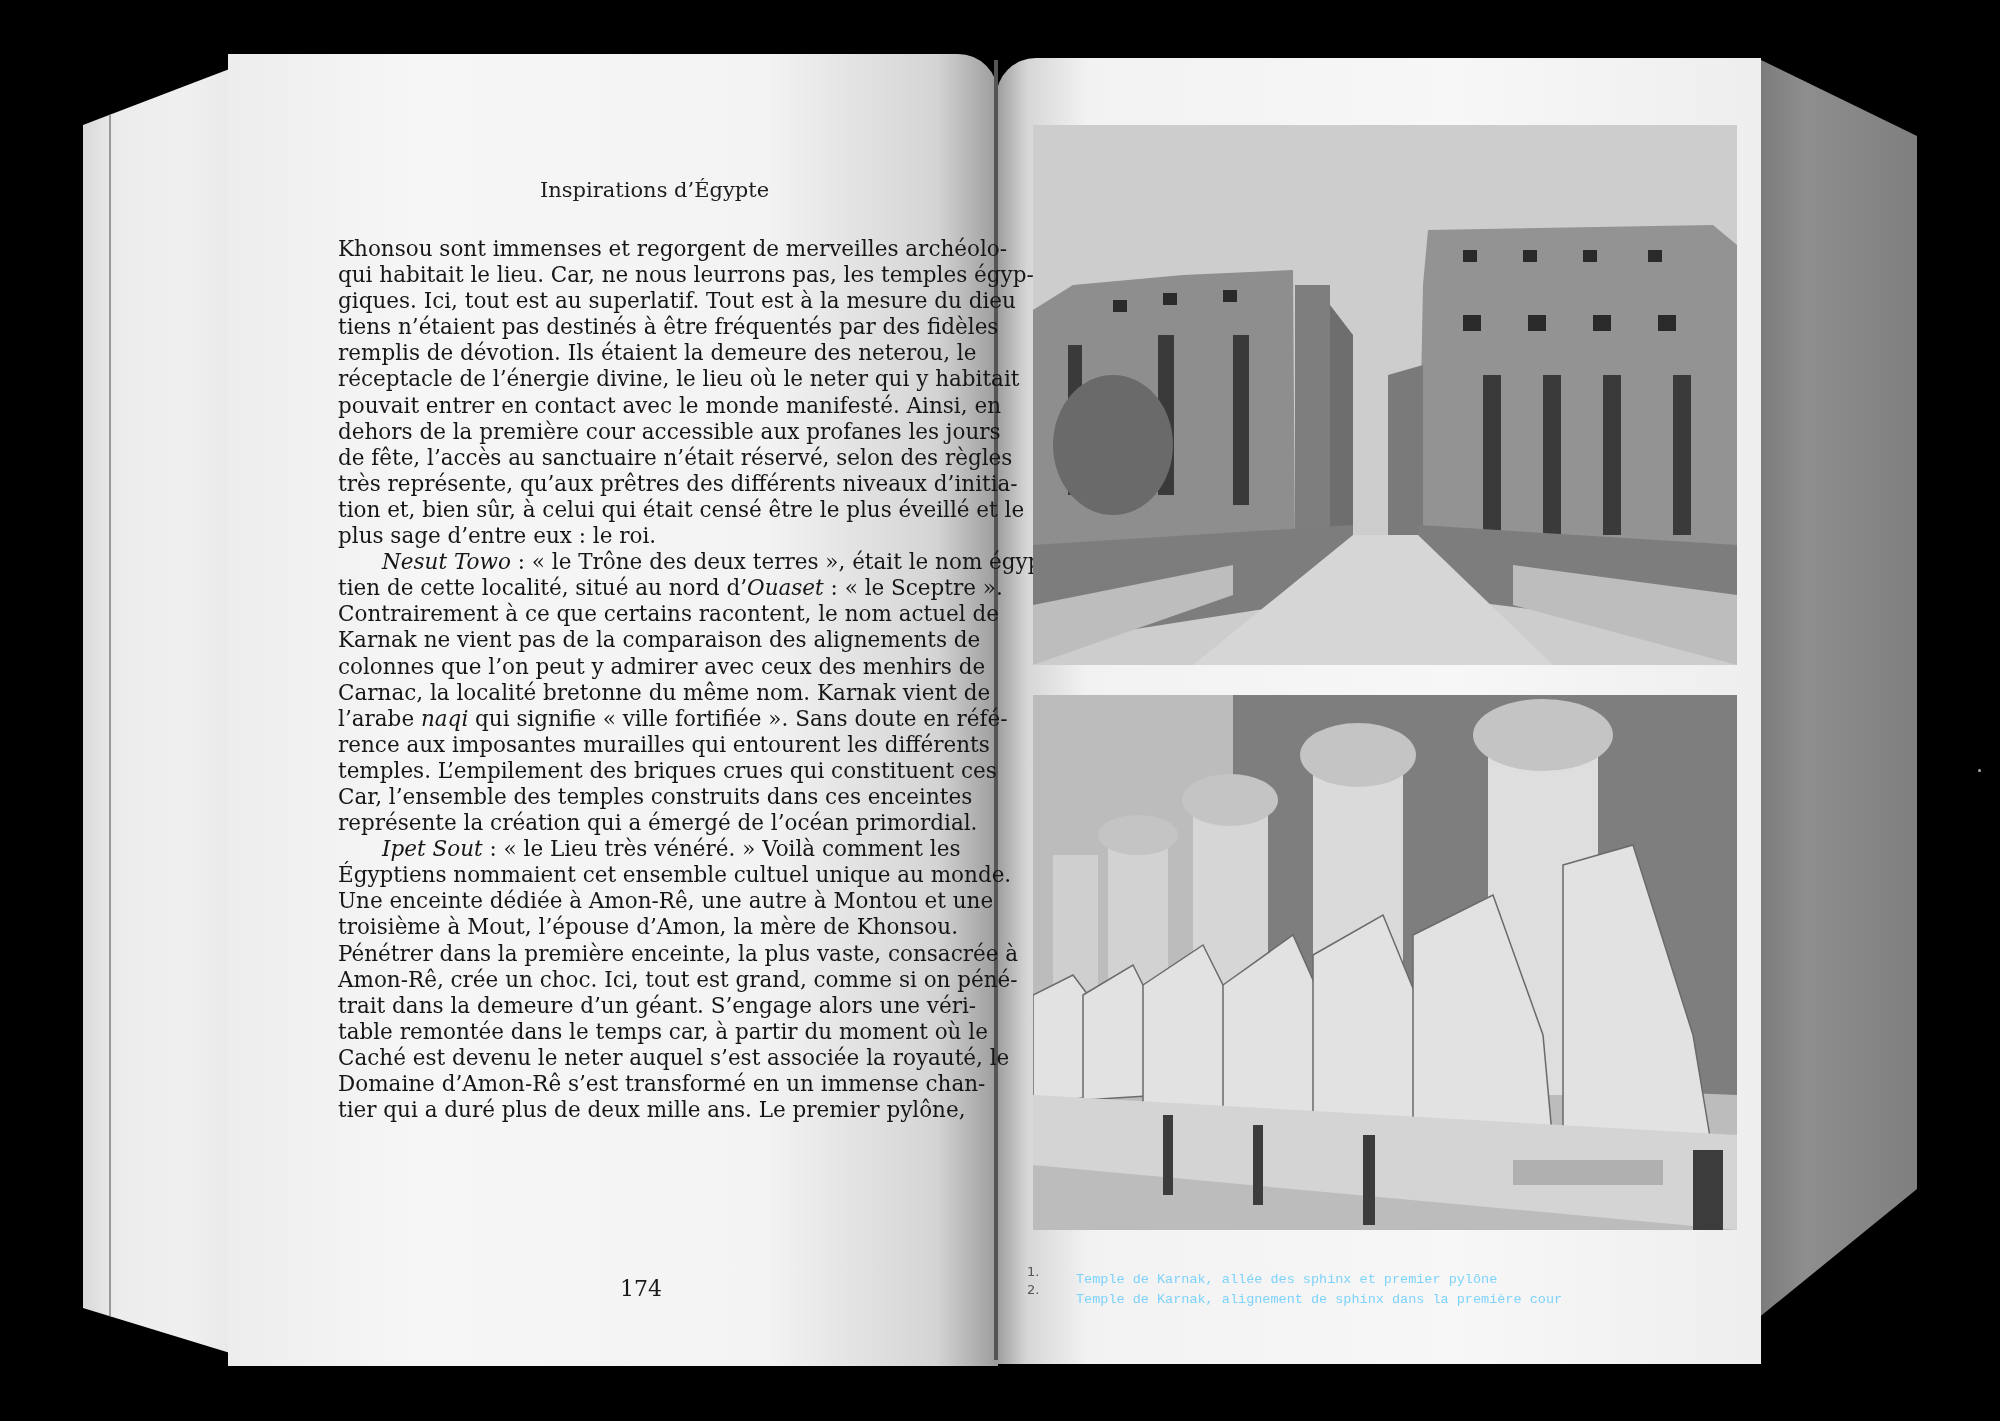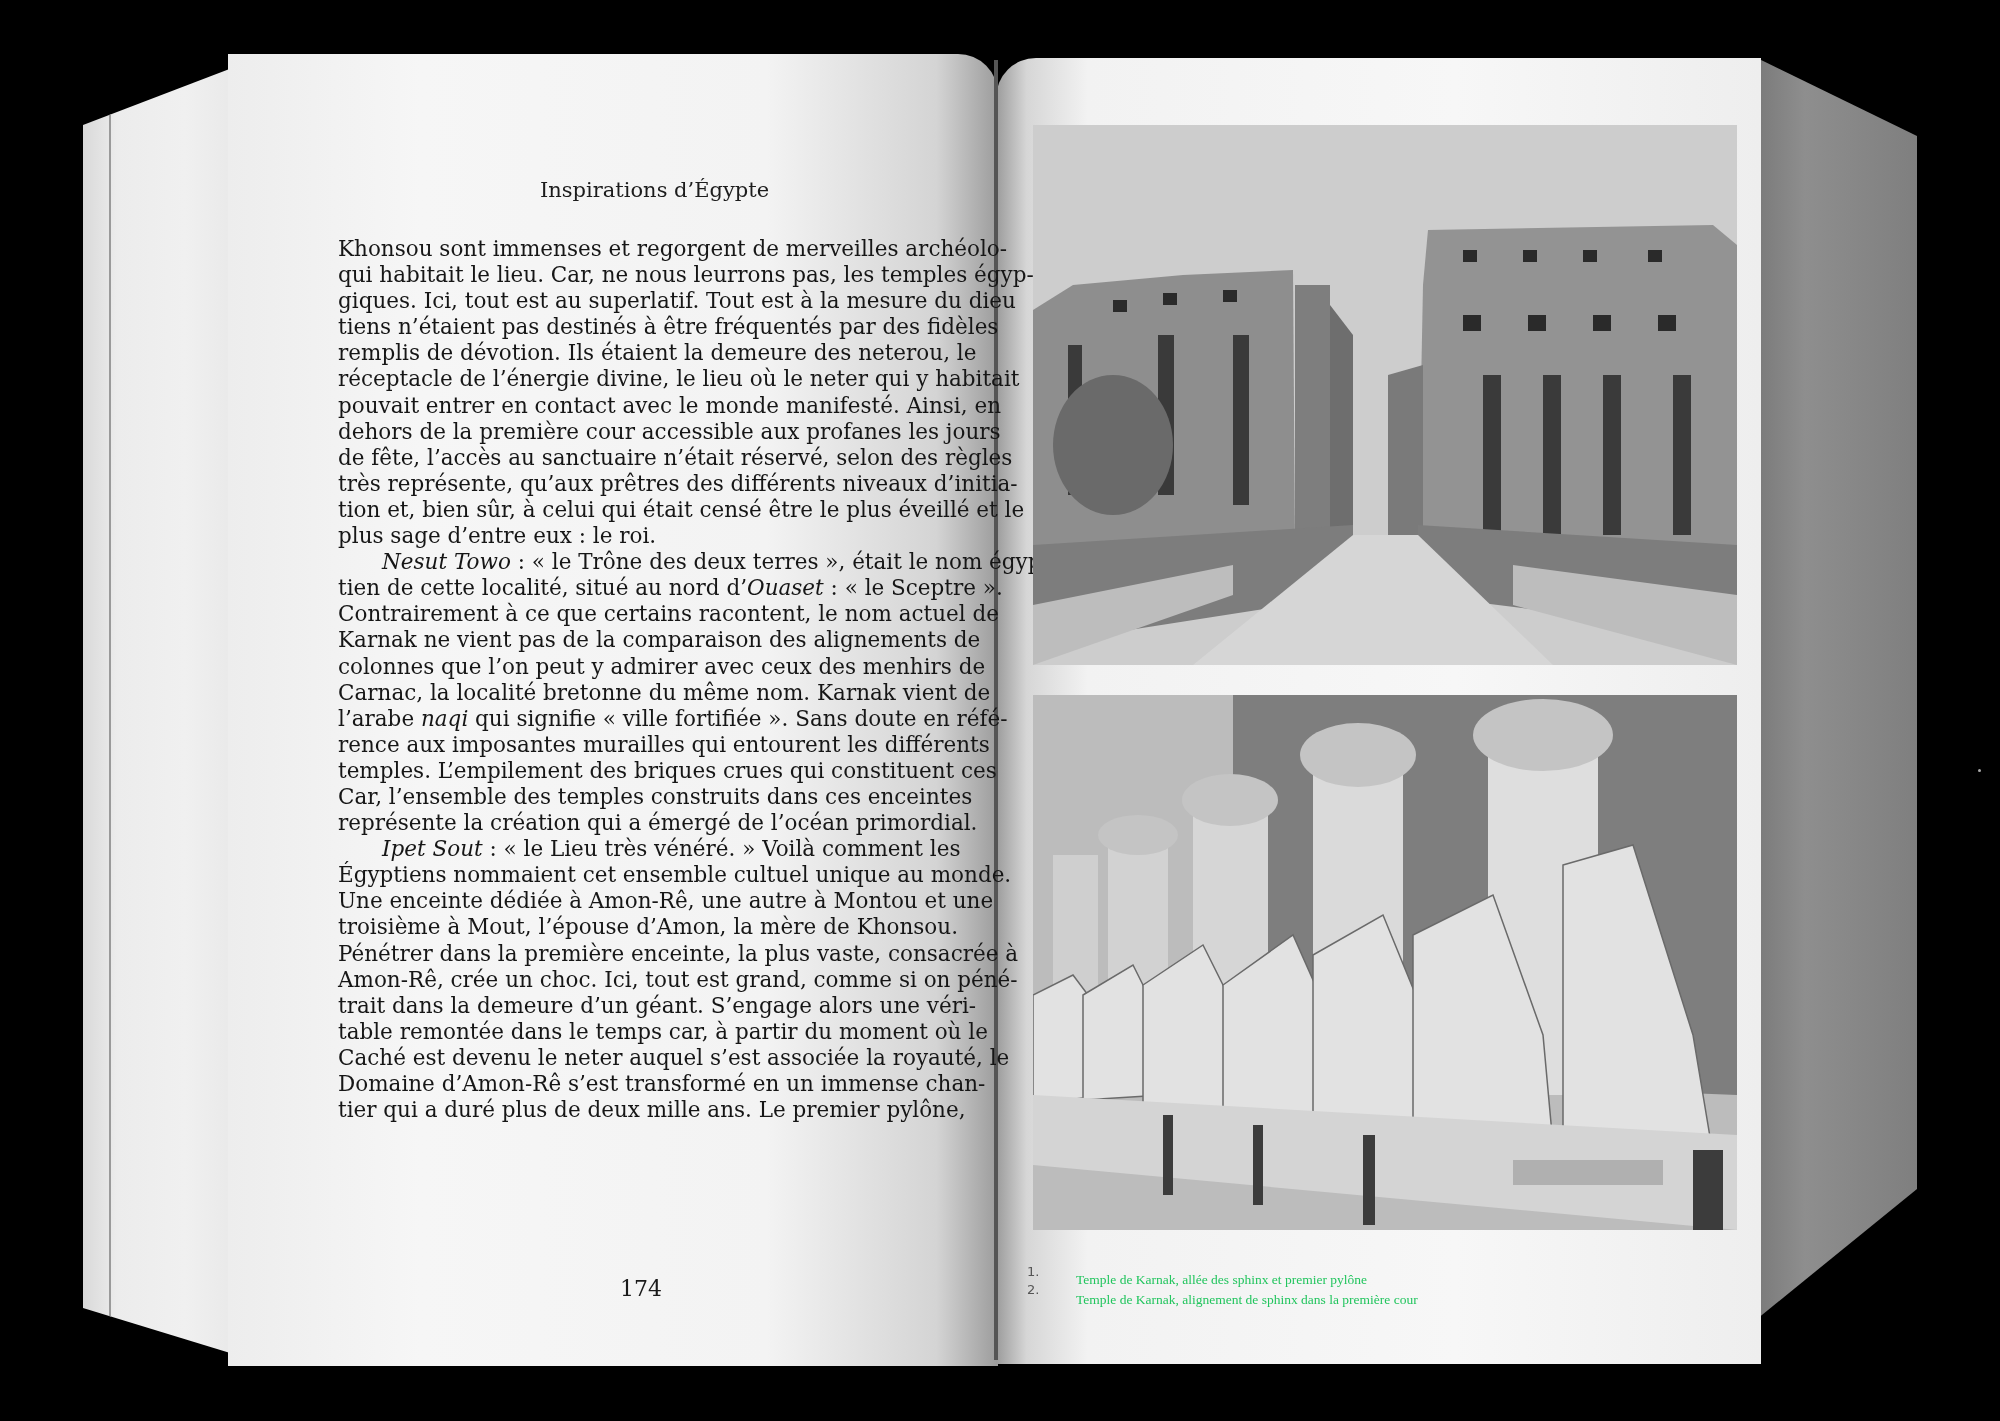--- a/index.html
+++ b/index.html
@@ -24,21 +24,21 @@
   .body-text{position:absolute;left:338px;top:236px;width:620px;font-size:21.5px;line-height:26.1px;color:#161616;text-align:justify;}
   .body-text .ln{display:block;white-space:nowrap;text-align:justify;text-align-last:justify;}
   .body-text .ln.last{text-align-last:left;}
   .body-text .ln.indent{padding-left:44px;}
   .body-text i{font-style:italic;}
   .page-number{position:absolute;left:620px;top:1276px;font-size:22px;color:#1a1a1a;}
   .illus{position:absolute;background:#c9c9c9;overflow:hidden;}
   .illus-1{left:1033px;top:125px;width:704px;height:540px;}
   .illus-2{left:1033px;top:695px;width:704px;height:535px;}
   .illus svg{width:100%;height:100%;display:block;}
-  .caption{position:absolute;font-family:Liberation Serif, serif;font-size:13.5px;color:#22c55e;}
+  .caption{position:absolute;font-family:Liberation Mono, monospace;font-size:13.5px;color:#7dd3fc;}
   .cap-num{position:absolute;left:1027px;font-size:13px;color:#555;font-family:"DejaVu Sans",sans-serif;}
   .dot{position:absolute;left:1978px;top:769px;width:3px;height:3px;background:#aaa;border-radius:50%;}
 </style>
 </head>
 <body>
 
 <div class="book">
   <div class="stack-left">
       <div class="line"></div>
     </div>

